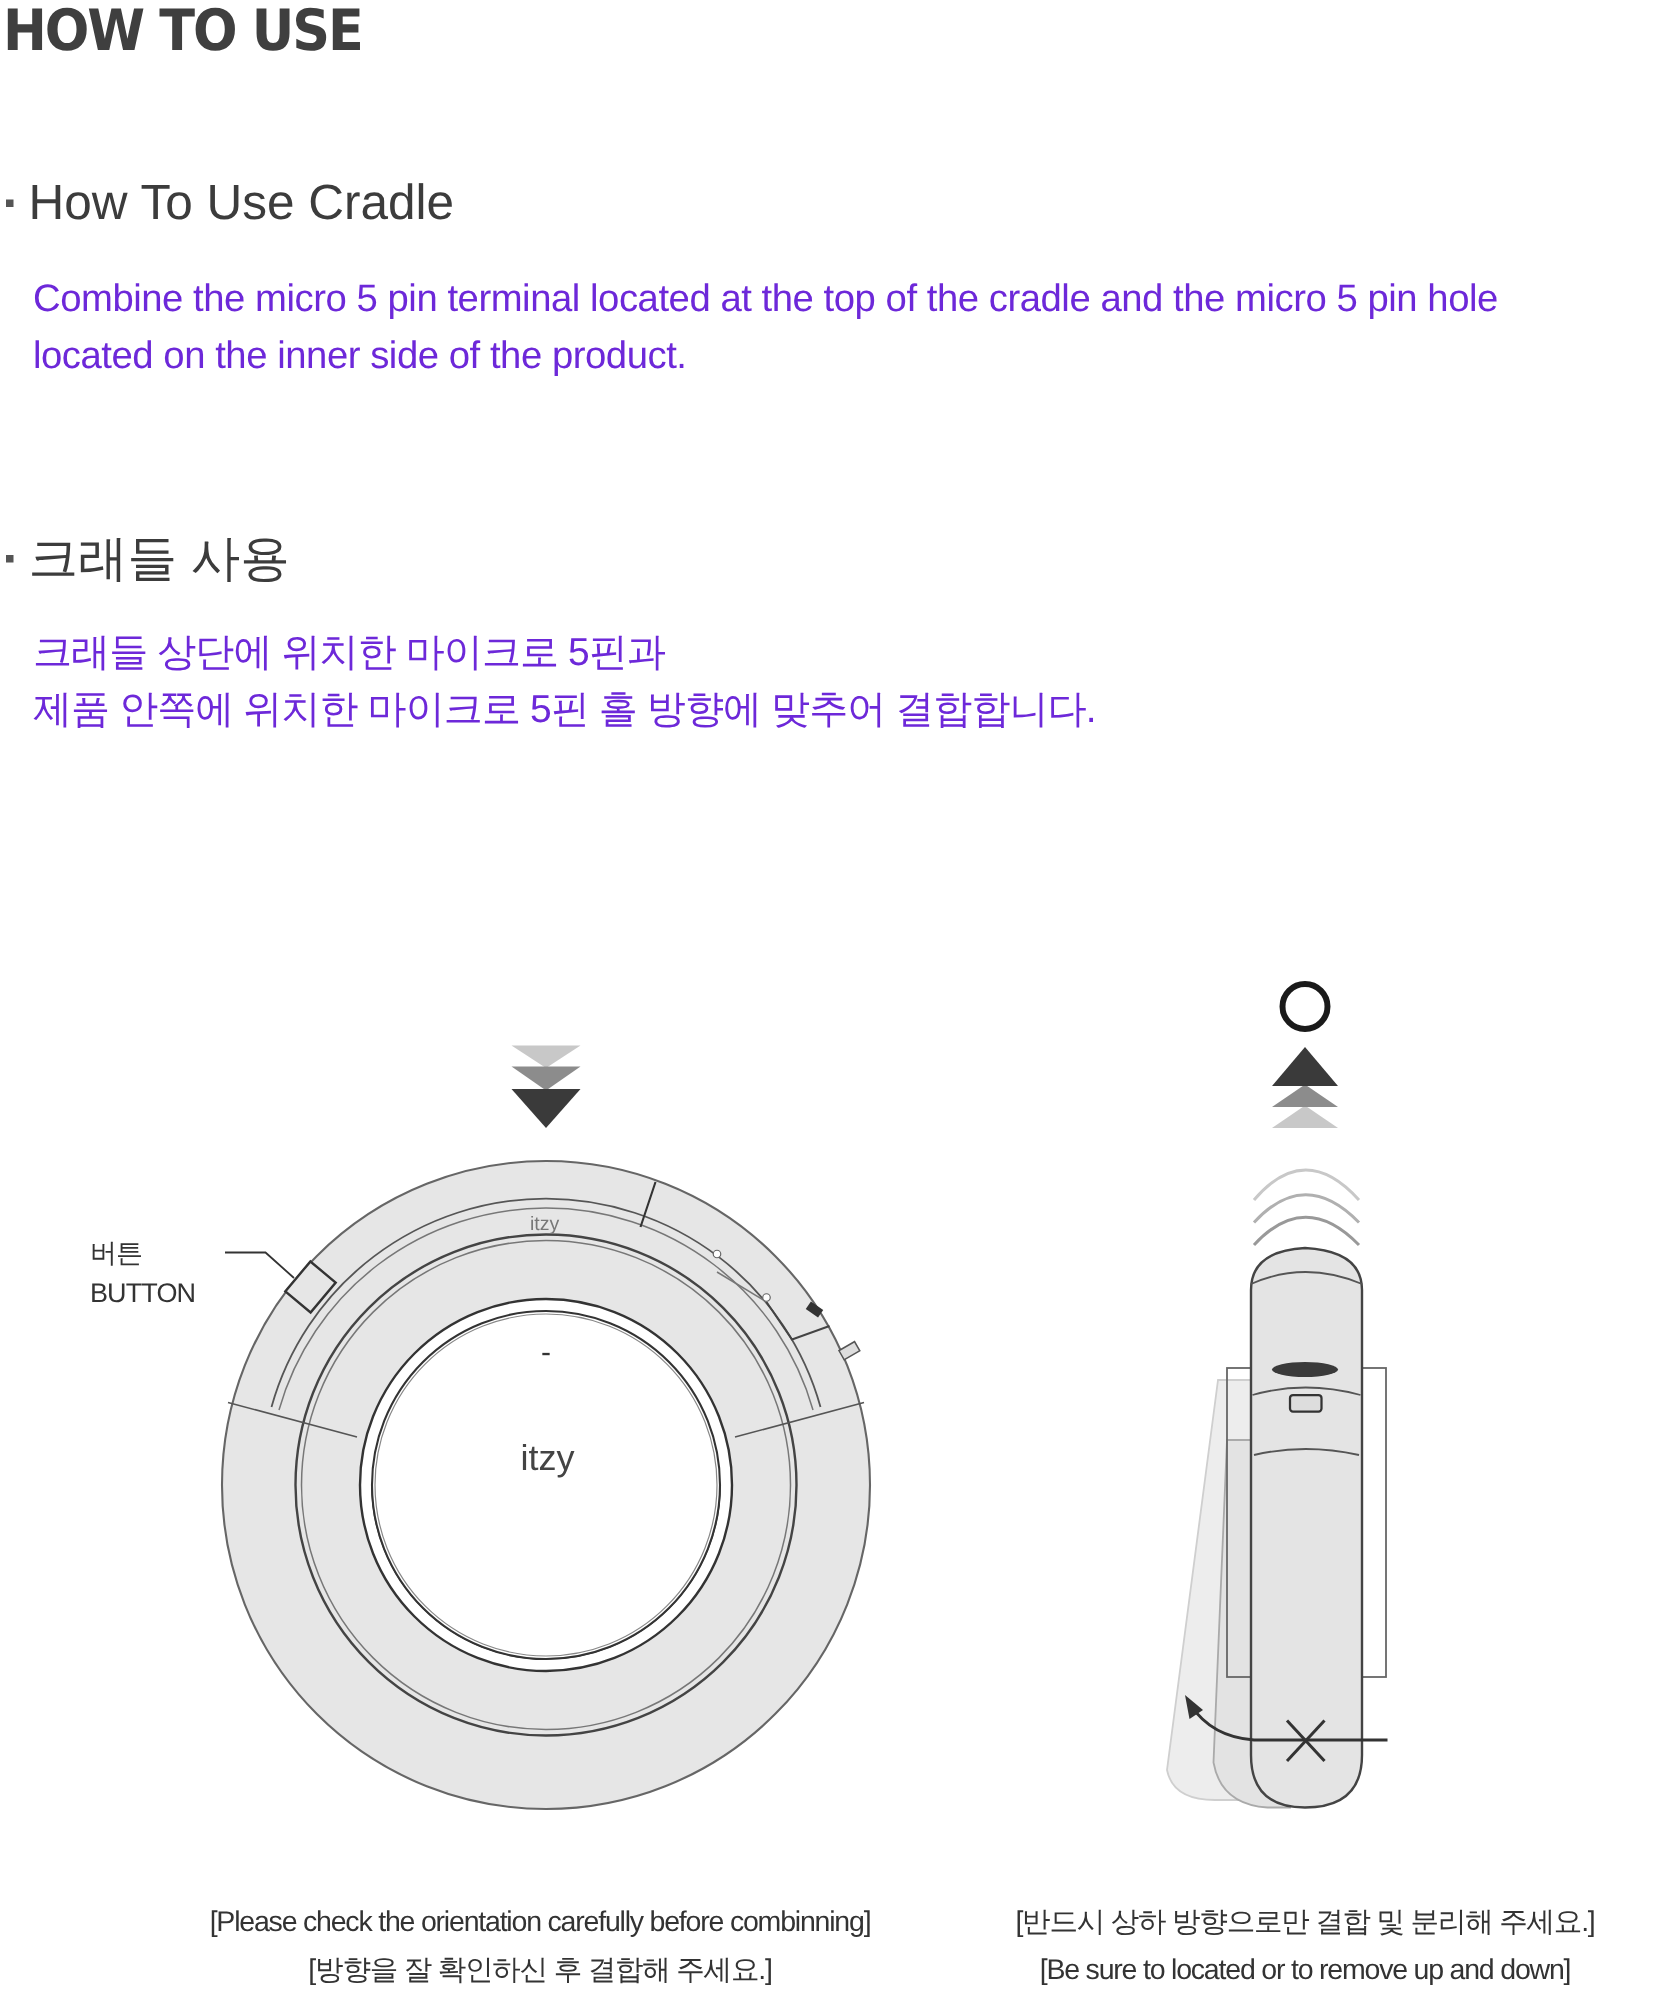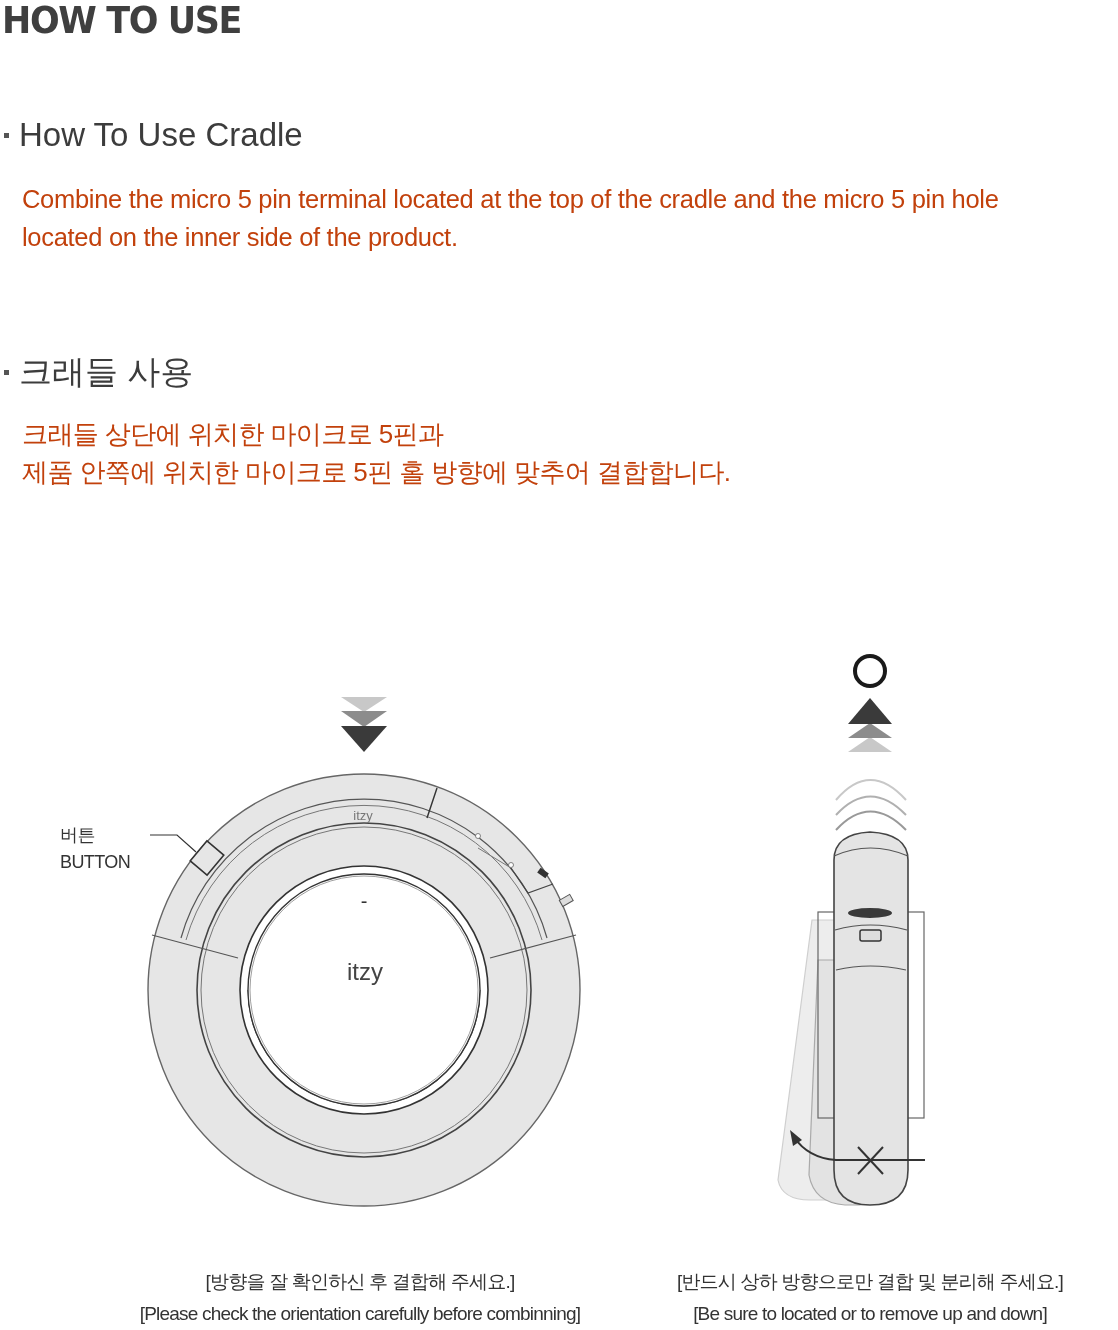--- a/index.html
+++ b/index.html
@@ -6,21 +6,21 @@
   body { width: 1118px; height: 1330px; position: relative; overflow: hidden;
          font-family: "DejaVu Sans", "Liberation Sans", sans-serif; color: #4a4a4a; }
   .title { position: absolute; left: 2px; top: -2px; font-family: "DejaVu Sans", sans-serif;
            font-weight: bold; font-size: 38px; letter-spacing: -1.5px; color: #3f3f3f;
            transform: scaleX(0.92); transform-origin: left top; }
   .section-head { position: absolute; left: 4px; font-size: 33px; color: #3c3c3c;
                   font-family: "Liberation Sans", sans-serif; white-space: nowrap; }
   .section-head .bullet { display: inline-block; width: 5px; height: 5px; background: #555;
                           vertical-align: middle; margin-right: 10px; margin-top: -3px; }
   .para { position: absolute; left: 22px; font-family: "Liberation Sans", sans-serif;
-          color: #c2410c; white-space: nowrap; }
+          color: #6d28d9; white-space: nowrap; }
   .para.en { font-size: 25.5px; line-height: 37.5px; top: 181px; letter-spacing: -0.3px; }
   .para.ko { font-size: 26px; line-height: 37.5px; top: 416px; letter-spacing: -0.6px; }
   .para div { height: 37.5px; }
   .sec1 { top: 116px; text-align: center; }
   .sec2 { top: 350px; }
   .diagram { position: absolute; left: 0; top: 0; width: 1118px; height: 1330px; pointer-events: none; }
   .diagram text { font-family: "Liberation Sans", sans-serif; }
   .caption { position: absolute; text-align: center; font-family: "Liberation Sans", sans-serif;
              color: #333; font-size: 19px; line-height: 32px; letter-spacing: -0.8px; white-space: nowrap; }
   .cap-left { left: 90px; width: 540px; top: 1266px; }
@@ -128,19 +128,19 @@
     </g>
   </g>
 </svg>
 
 <div class="btn-label">
   <div>버튼</div>
   <div>BUTTON</div>
 </div>
 
 <div class="caption cap-left">
+  <div>[Please check the orientation carefully before combinning]</div>
   <div>[방향을 잘 확인하신 후 결합해 주세요.]</div>
-  <div>[Please check the orientation carefully before combinning]</div>
 </div>
 <div class="caption cap-right">
   <div>[반드시 상하 방향으로만 결합 및 분리해 주세요.]</div>
   <div>[Be sure to located or to remove up and down]</div>
 </div>
 
 </body></html>

